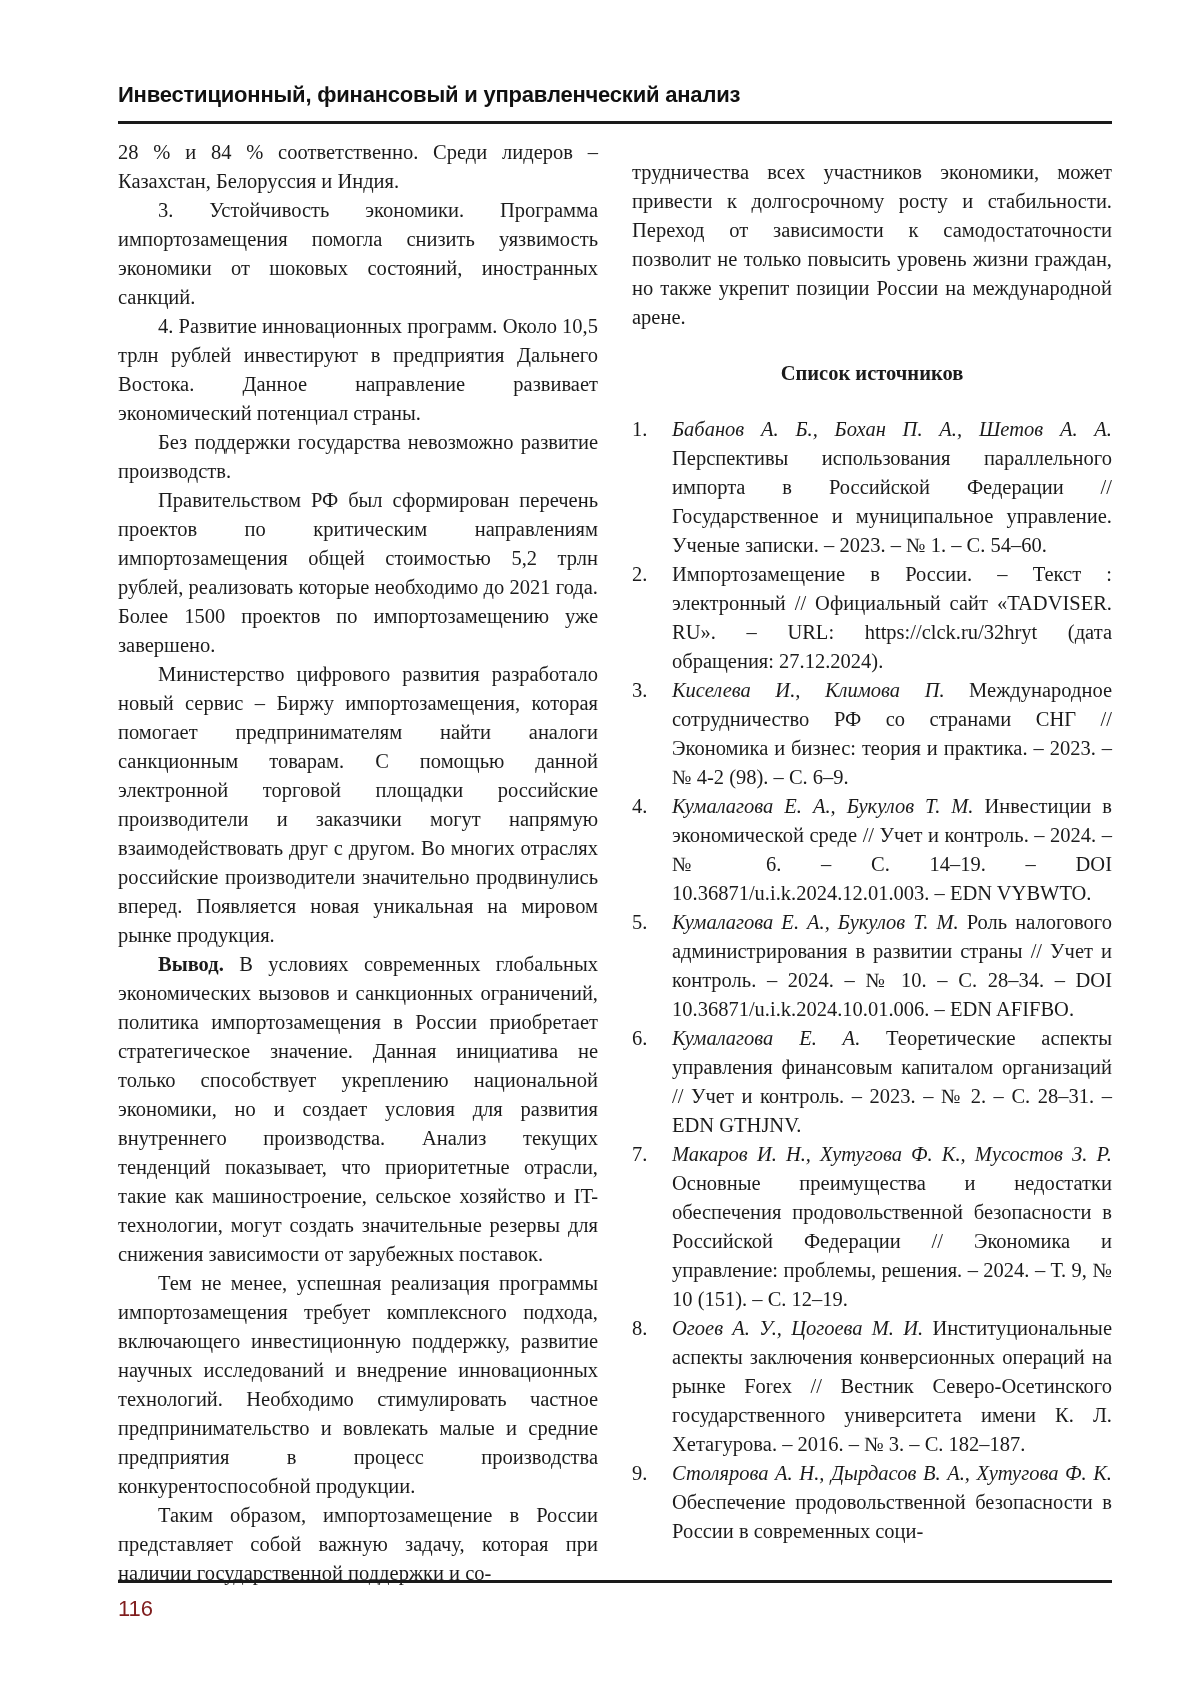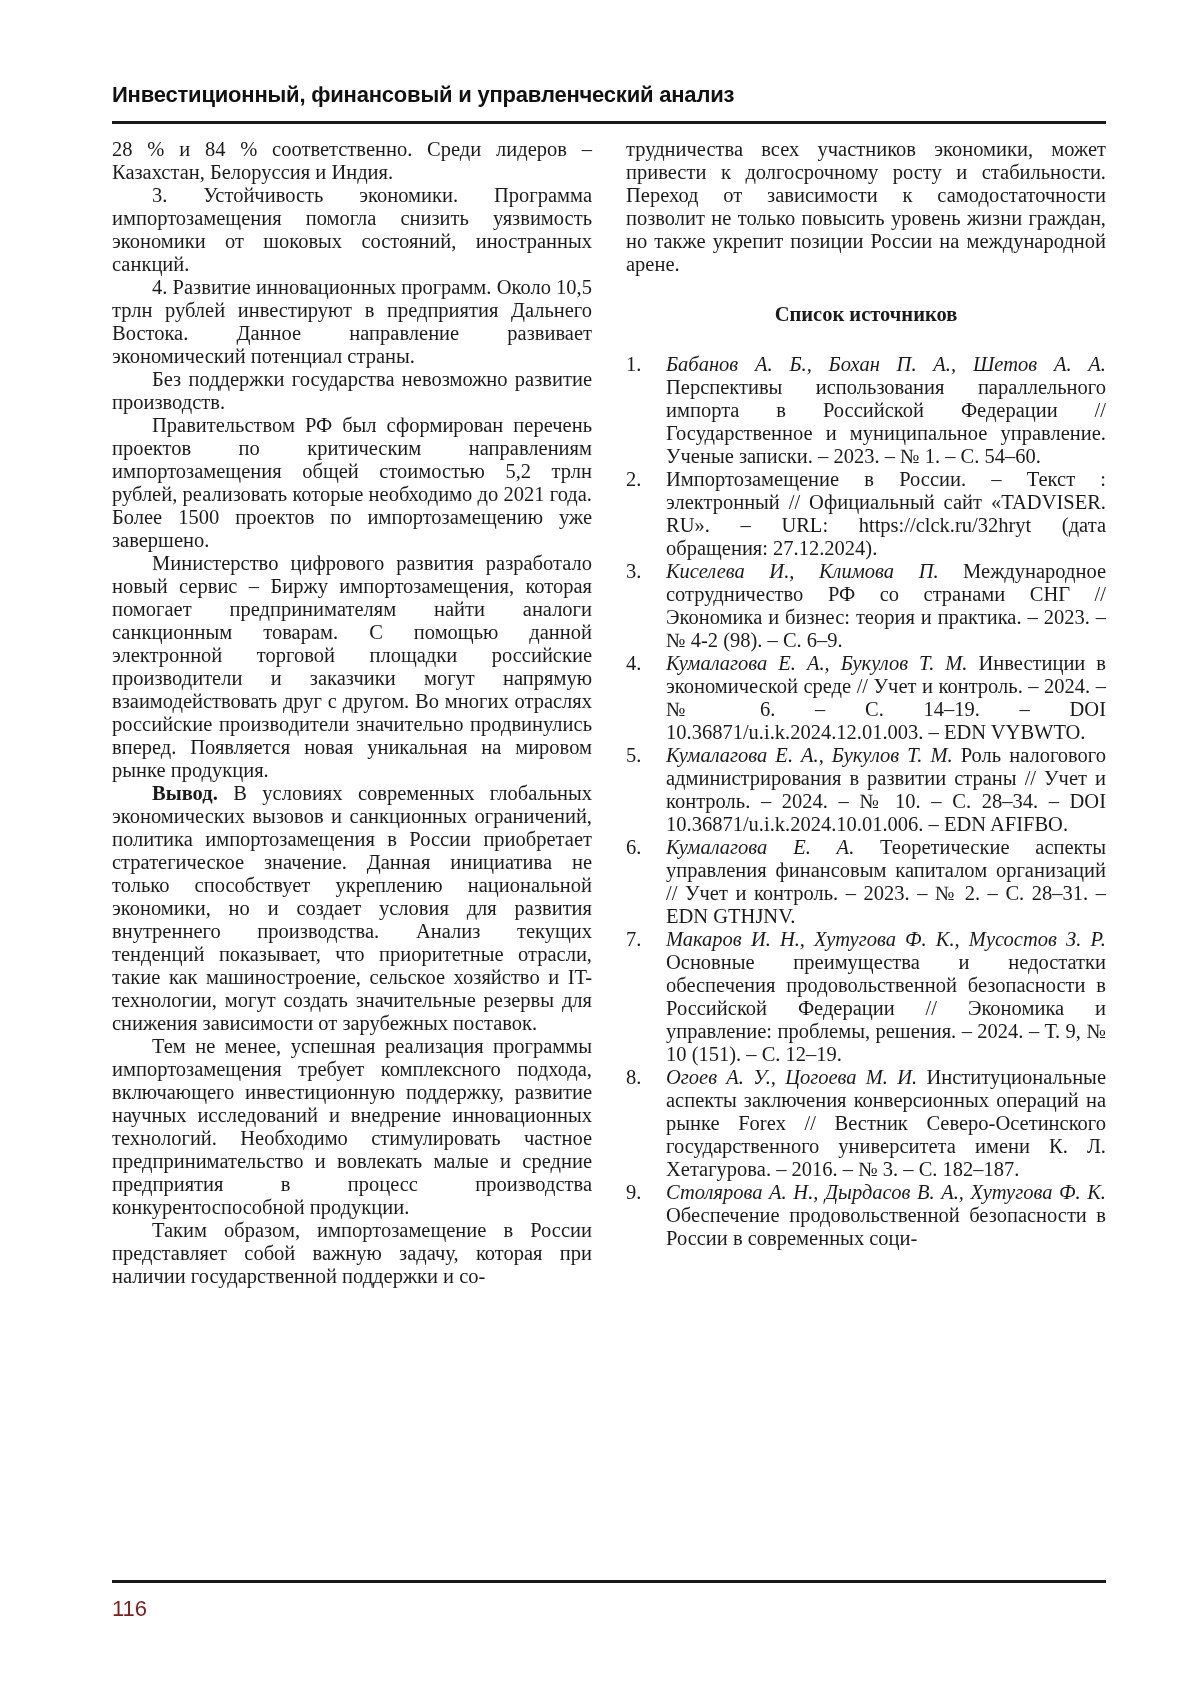--- a/index.html
+++ b/index.html
@@ -1,31 +1,31 @@
 <!DOCTYPE html>
 <html><head>
 <meta charset="utf-8">
 <style>
   html, body { margin: 0; padding: 0; background: #ffffff; }
   body { width: 1200px; height: 1698px; position: relative; overflow: hidden; }
-  .page { position: absolute; left: 6px; top: 0; width: 1064px; height: 1698px; }
+  .page { position: absolute; left: 12px; top: 0; width: 1064px; height: 1698px; }
   .running-head {
     position: absolute; left: 106px; top: 82px; width: 994px;
     font-family: "Liberation Sans", sans-serif; font-weight: bold;
     font-size: 22px; color: #111; letter-spacing: -0.2px;
   }
   .rule-top { position: absolute; left: 106px; top: 121px; width: 994px; height: 3px; background: #1a1a1a; }
   .rule-bottom { position: absolute; left: 106px; top: 1580px; width: 994px; height: 3px; background: #1a1a1a; }
   .col {
     position: absolute; top: 138px; width: 480px;
-    font-family: "Liberation Serif", serif; font-size: 20.5px; line-height: 23px;
+    font-family: "Liberation Serif", serif; font-size: 20.5px; line-height: 29px;
     color: #1b1b1b; text-align: justify; hyphens: manual;
   }
   .col-left { left: 106px; }
-  .col-right { left: 620px; }
+  .col-right { left: 620px; margin-top: 20px; }
   .col p { margin: 0; }
   .indent { text-indent: 40px; }
   .bold { font-weight: bold; }
   .refs-title { text-align: center; font-weight: bold; margin: 27px 0 27px 0 !important; }
   .refs { list-style: none; margin: 0; padding: 0; }
   .refs li { position: relative; padding-left: 40px; }
   .refs .num { position: absolute; left: 0; top: 0; }
   .refs .authors { font-style: italic; }
   .footer {
     position: absolute; left: 106px; top: 1596px; width: 994px;

